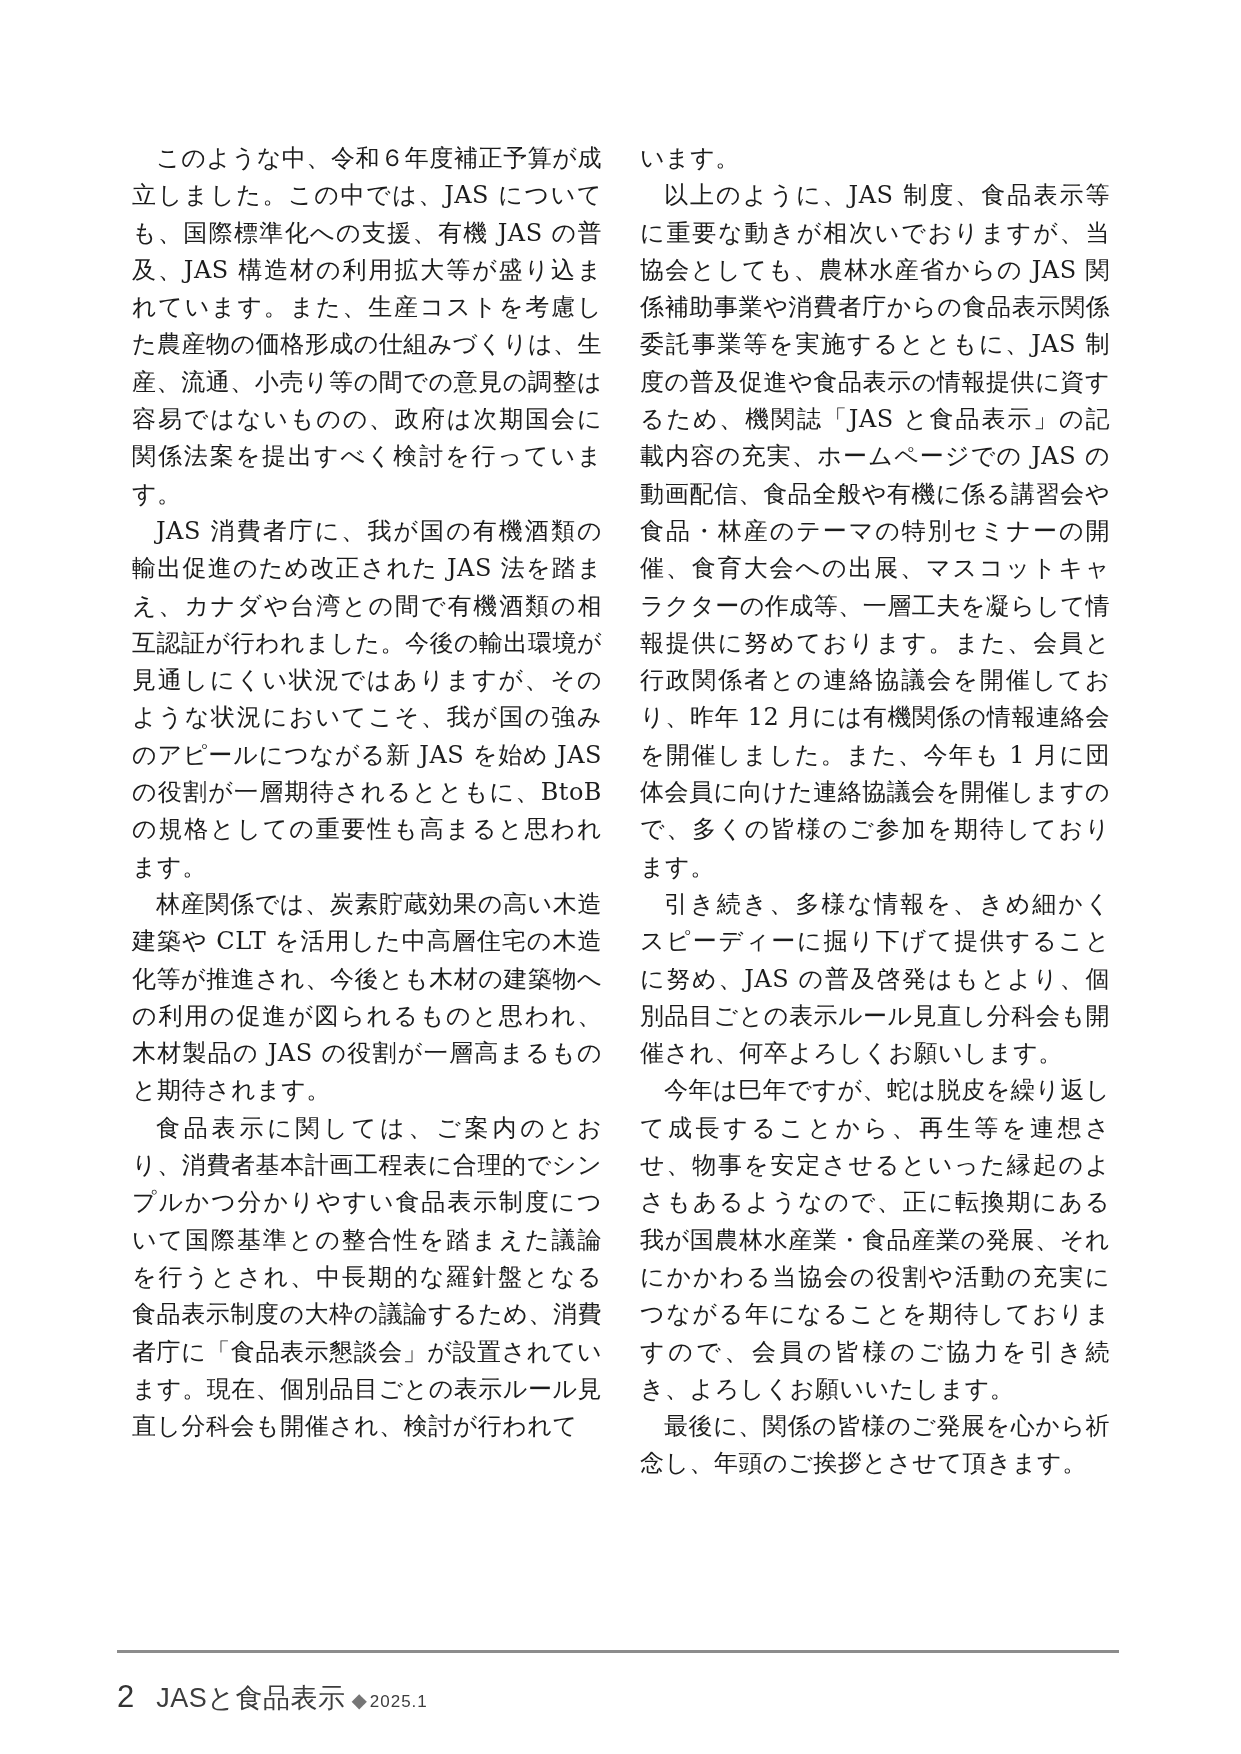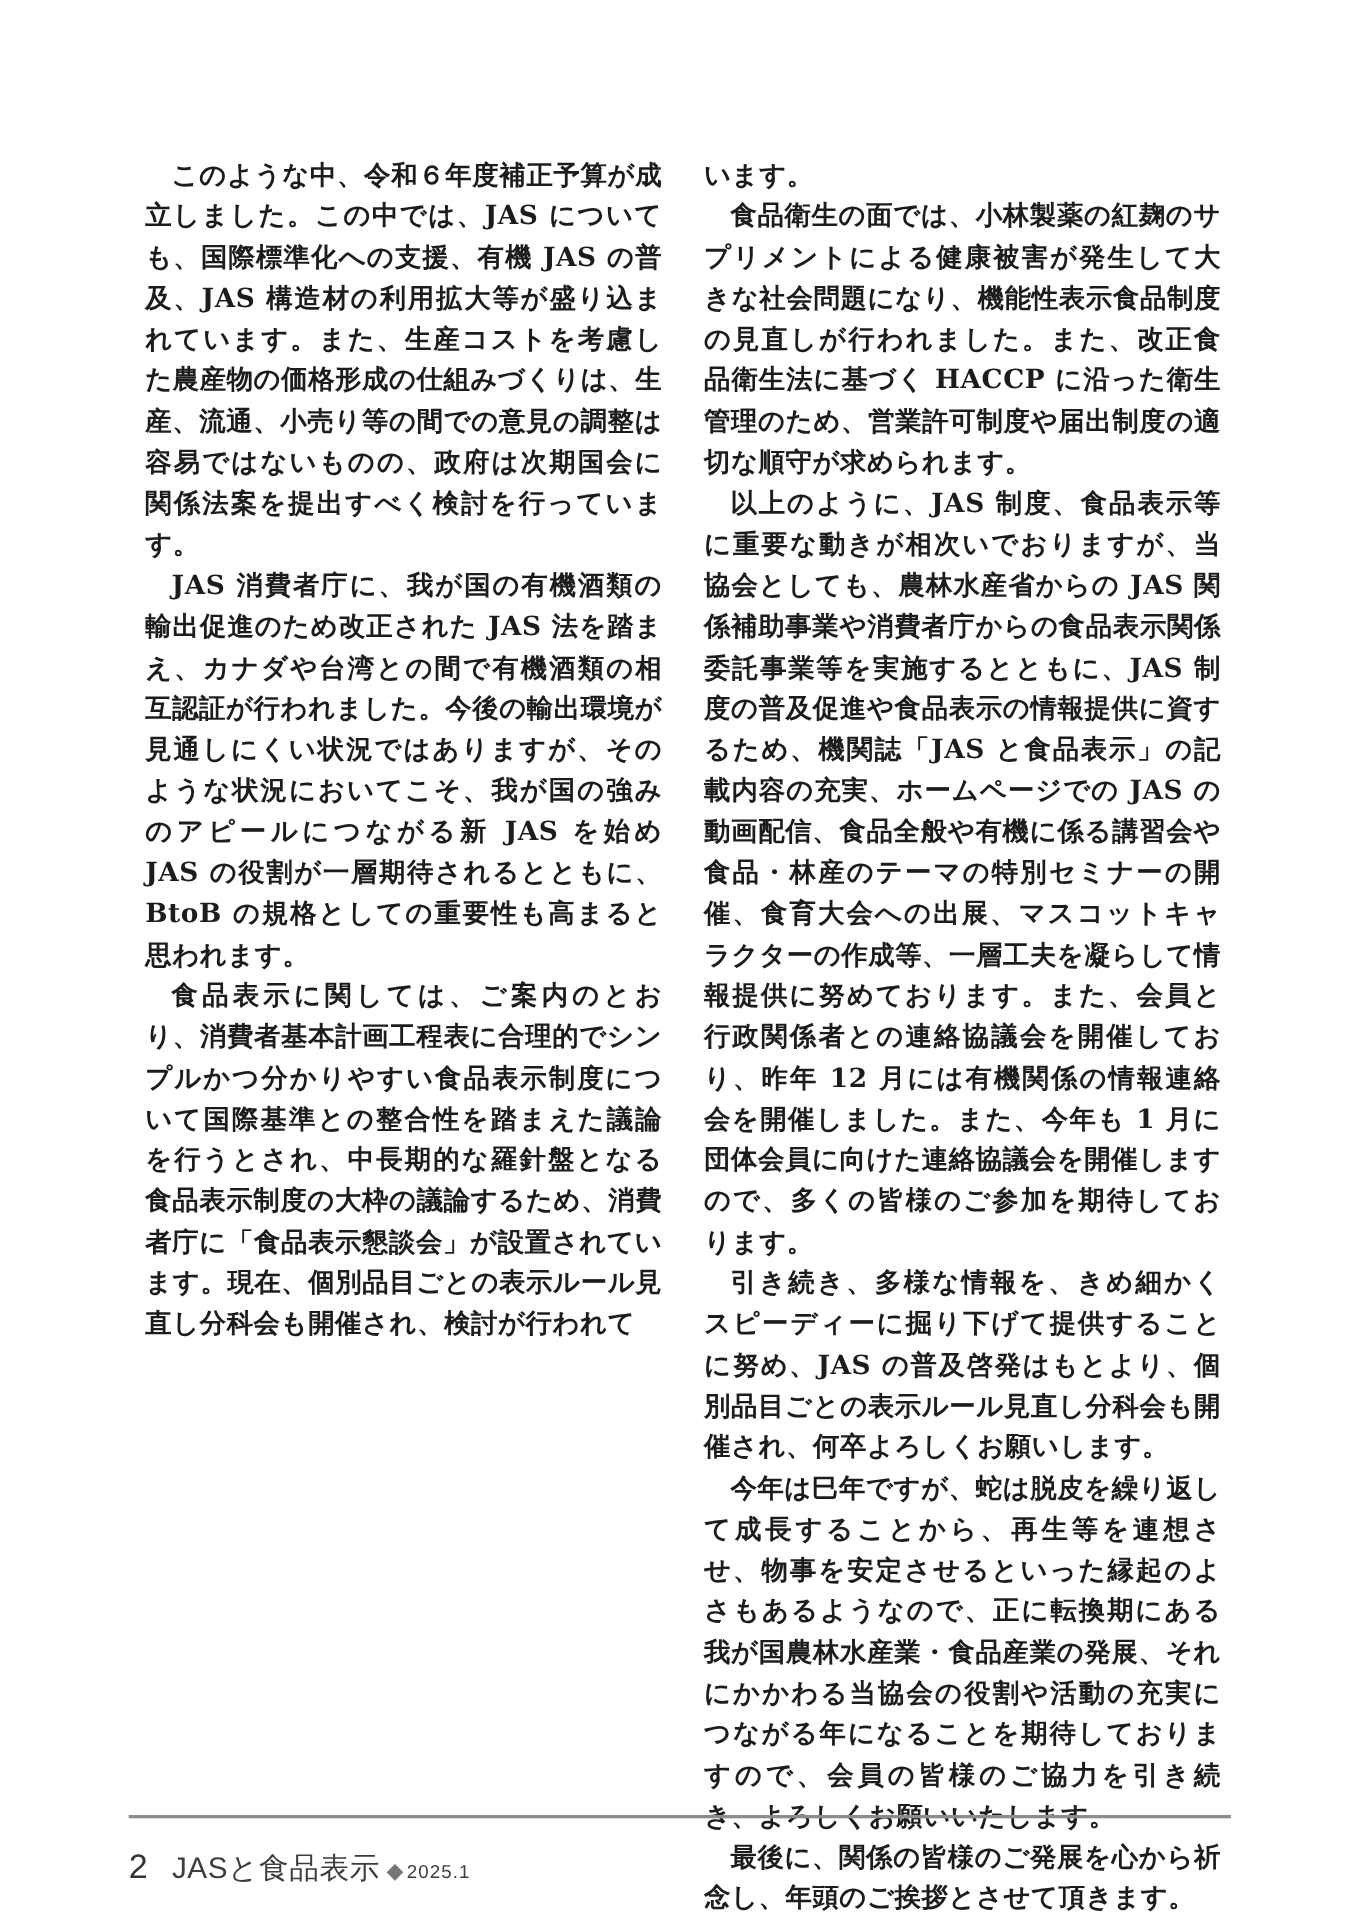--- a/index.html
+++ b/index.html
@@ -27,21 +27,20 @@
     width: 470px;
   }
   .column p.para {
     margin: 0;
     font-size: 24px;
     line-height: 37.3px;
     color: #1c1c1c;
     text-align: justify;
     -webkit-text-align-last: justify;
     letter-spacing: 0.5px;
-    font-weight: bold;
   }
   .column p.para.indent {
     text-indent: 1em;
   }
   .footer {
     position: absolute;
     left: 117px;
     top: 1650px;
     width: 1002px;
   }
@@ -80,25 +79,25 @@
 </style>
 </head>
 <body>
 
 <div class="page">
 
   <div class="columns">
     <div class="column">
         <p class="para indent">このような中、令和６年度補正予算が成立しました。この中では、JAS についても、国際標準化への支援、有機 JAS の普及、JAS 構造材の利用拡大等が盛り込まれています。また、生産コストを考慮した農産物の価格形成の仕組みづくりは、生産、流通、小売り等の間での意見の調整は容易ではないものの、政府は次期国会に関係法案を提出すべく検討を行っています。</p>
         <p class="para indent">JAS 消費者庁に、我が国の有機酒類の輸出促進のため改正された JAS 法を踏まえ、カナダや台湾との間で有機酒類の相互認証が行われました。今後の輸出環境が見通しにくい状況ではありますが、そのような状況においてこそ、我が国の強みのアピールにつながる新 JAS を始め JAS の役割が一層期待されるとともに、BtoB の規格としての重要性も高まると思われます。</p>
+        <p class="para indent">林産関係では、炭素貯蔵効果の高い木造建築や CLT を活用した中高層住宅の木造化等が推進され、今後とも木材の建築物への利用の促進が図られるものと思われ、木材製品の JAS の役割が一層高まるものと期待されます。</p>
         <p class="para indent">食品表示に関しては、ご案内のとおり、消費者基本計画工程表に合理的でシンプルかつ分かりやすい食品表示制度について国際基準との整合性を踏まえた議論を行うとされ、中長期的な羅針盤となる食品表示制度の大枠の議論するため、消費者庁に「食品表示懇談会」が設置されています。現在、個別品目ごとの表示ルール見直し分科会も開催され、検討が行われて</p>
       </div>
     <div class="column">
         <p class="para">います。</p>
-        <p class="para indent">食品衛生の面では、小林製薬の紅麹のサプリメントによる健康被害が発生して大きな社会問題になり、機能性表示食品制度の見直しが行われました。また、改正食品衛生法に基づく HACCP に沿った衛生管理のため、営業許可制度や届出制度の適切な順守が求められます。</p>
         <p class="para indent">以上のように、JAS 制度、食品表示等に重要な動きが相次いでおりますが、当協会としても、農林水産省からの JAS 関係補助事業や消費者庁からの食品表示関係委託事業等を実施するとともに、JAS 制度の普及促進や食品表示の情報提供に資するため、機関誌「JAS と食品表示」の記載内容の充実、ホームページでの JAS の動画配信、食品全般や有機に係る講習会や食品・林産のテーマの特別セミナーの開催、食育大会への出展、マスコットキャラクターの作成等、一層工夫を凝らして情報提供に努めております。また、会員と行政関係者との連絡協議会を開催しており、昨年 12 月には有機関係の情報連絡会を開催しました。また、今年も 1 月に団体会員に向けた連絡協議会を開催しますので、多くの皆様のご参加を期待しております。</p>
         <p class="para indent">引き続き、多様な情報を、きめ細かくスピーディーに掘り下げて提供することに努め、JAS の普及啓発はもとより、個別品目ごとの表示ルール見直し分科会も開催され、何卒よろしくお願いします。</p>
         <p class="para indent">今年は巳年ですが、蛇は脱皮を繰り返して成長することから、再生等を連想させ、物事を安定させるといった縁起のよさもあるようなので、正に転換期にある我が国農林水産業・食品産業の発展、それにかかわる当協会の役割や活動の充実につながる年になることを期待しておりますので、会員の皆様のご協力を引き続き、よろしくお願いいたします。</p>
         <p class="para indent">最後に、関係の皆様のご発展を心から祈念し、年頭のご挨拶とさせて頂きます。</p>
       </div>
   </div>
 
   <div class="footer">
     <hr class="footer-rule" style="background: rgb(140, 140, 140);">
     <div class="footer-line">

